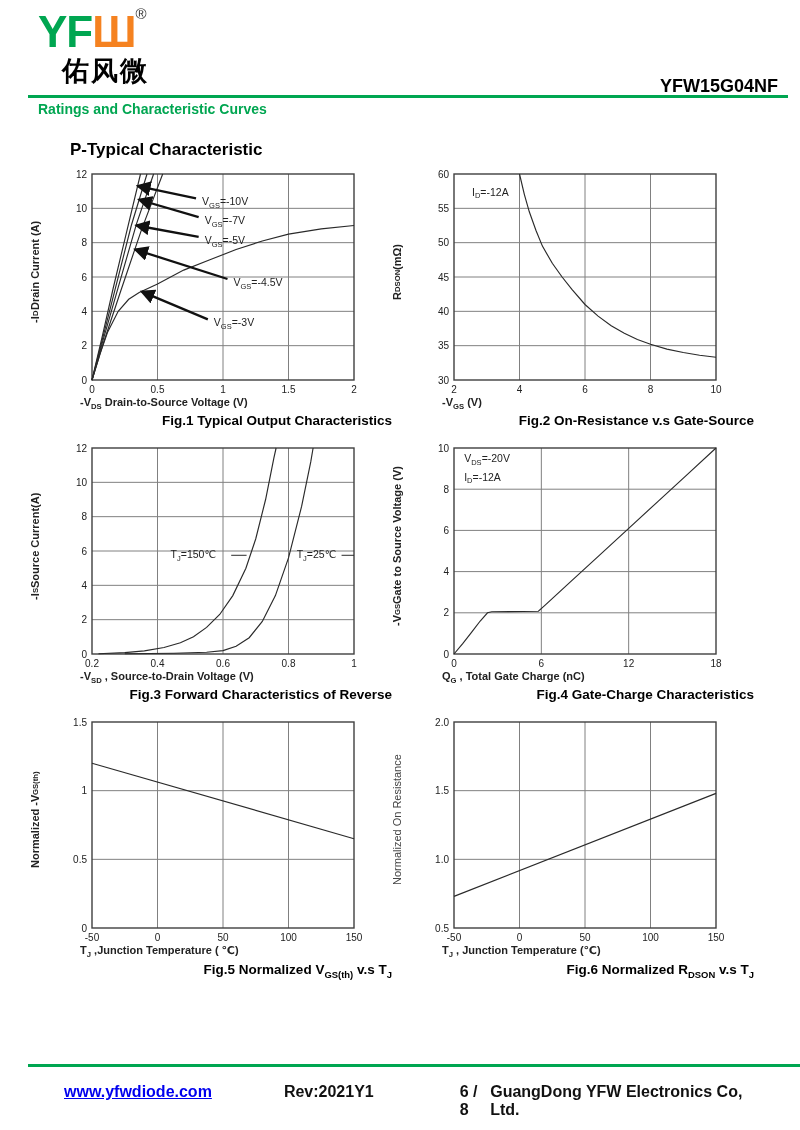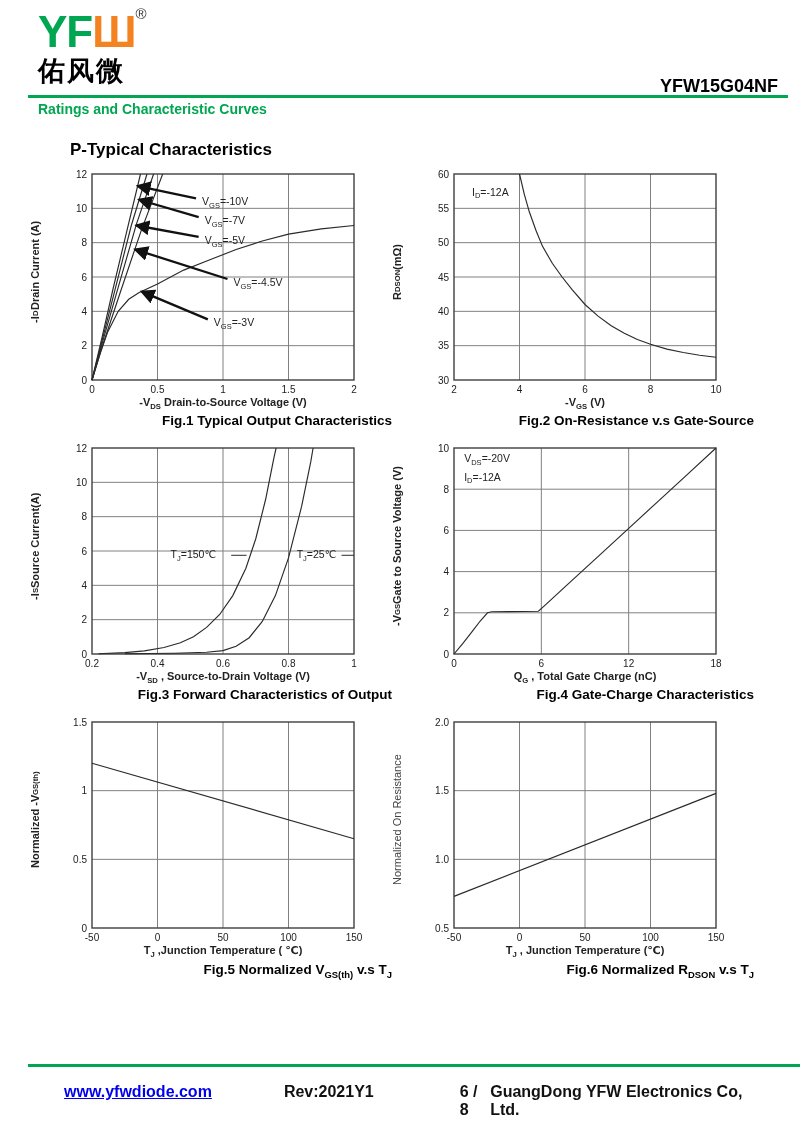--- a/index.html
+++ b/index.html
@@ -13,39 +13,39 @@
   body{font-family:"Liberation Sans","DejaVu Sans",sans-serif;color:var(--ink);}
   .page{position:relative;width:800px;height:1130px;background:#fff;overflow:hidden;}
 
   
   .hdr{position:relative;height:118px;}
   .logo{position:absolute;left:38px;top:6px;line-height:1;}
   .logo-en{font-weight:bold;font-size:44px;letter-spacing:-1px;}
   .logo-en .yf{color:var(--green);}
   .logo-en .sha{color:var(--orange);}
   .logo-en .reg{font-size:15px;color:#333;vertical-align:28px;font-weight:normal;letter-spacing:0;}
-  .logo-cn{font-weight:bold;font-size:27px;color:#000;margin-top:3px;letter-spacing:2px;font-family:"DejaVu Sans","Liberation Sans",sans-serif;}
+  .logo-cn{font-weight:bold;font-size:27px;color:#000;margin-top:3px;letter-spacing:2px;font-family:"DejaVu Sans","Liberation Sans",sans-serif;margin-left:24px;}
   .part-number{position:absolute;right:22px;top:76px;font-weight:bold;font-size:18px;color:#000;}
   .hdr-rule{position:absolute;left:28px;right:12px;top:95px;height:3px;background:var(--green);}
   .section-title{position:absolute;left:38px;top:101px;font-weight:bold;font-size:14px;color:var(--green);}
 
   .page-heading{margin:22px 0 4px 70px;font-size:17px;font-weight:bold;color:#000;}
 
   
   .charts{display:grid;grid-template-columns:380px 380px;padding-left:22px;row-gap:10px;}
   .chart{width:372px;}
   .charts .chart:nth-child(even){margin-left:-18px;}
   .plot-row{display:flex;align-items:flex-start;}
   .ylabel{width:26px;height:216px;display:flex;align-items:center;justify-content:center;
           writing-mode:vertical-rl;transform:rotate(180deg);
           font-size:11px;font-weight:bold;color:#222;white-space:nowrap;}
   .ylabel.thin{font-weight:normal;color:#444;}
   .svg-slot{width:318px;height:234px;}
   .svg-slot svg{display:block;}
-  .xlabel{width:318px;margin-left:26px;padding-left:32px;text-align:center;
+  .xlabel{width:318px;margin-left:26px;padding-left:32px;
           font-size:11px;font-weight:bold;color:#222;margin-top:-2px;}
   .caption{width:344px;margin-left:26px;text-align:right;font-size:13.5px;font-weight:bold;
            color:#000;margin-top:2px;}
   sub{font-size:70%;}
 
   
   svg text{font-family:"Liberation Sans","DejaVu Sans",sans-serif;fill:#222;}
 
   
   .ftr{position:absolute;left:0;right:0;top:1064px;}
@@ -64,21 +64,21 @@
   <header class="hdr">
     <div class="logo">
       <div class="logo-en"><span class="yf">YF</span><span class="sha">Ш</span><span class="reg">®</span></div>
       <div class="logo-cn">佑风微</div>
     </div>
     <div class="part-number">YFW15G04NF</div>
     <div class="hdr-rule"></div>
     <div class="section-title">Ratings and Characteristic Curves</div>
   </header>
 
-  <h1 class="page-heading">P-Typical Characteristics</h1>
+  <h1 class="page-heading">P-Typical Characteristic</h1>
 
   <main class="charts">
     <figure class="chart">
       <div class="plot-row">
         <div class="ylabel">-I<sub>D</sub> Drain Current (A)</div>
         <div class="svg-slot">
             <svg width="318" height="234" viewBox="0 0 318 234">
               <defs>
                 <marker id="ah0" viewBox="0 0 10 10" refX="8.5" refY="5" markerWidth="6.5" markerHeight="6.5" orient="auto-start-reverse">
                   <path d="M0,0 L10,5 L0,10 z" fill="#111"></path>
@@ -199,21 +199,21 @@
               <path d="M50.5,215.7 L76.8,214.6 L96.4,212.9 L116.0,209.5 L132.4,204.8 L145.5,198.8 L158.6,189.4 L171.7,176.5 L184.8,157.6 L197.9,130.2 L207.7,101.0 L217.6,61.5 L225.8,20.3 L228.1,10.0" fill="none" stroke="#2a2a2a" stroke-width="1.15"></path>
               <path d="M76.8,215.8 L125.9,215.3 L158.6,214.3 L175.0,212.6 L188.1,208.3 L201.2,199.7 L214.3,183.4 L227.4,157.6 L240.5,119.9 L253.6,68.4 L262.8,23.7 L265.1,10.0" fill="none" stroke="#2a2a2a" stroke-width="1.15"></path>
               <line x1="183.1875" y1="117.29166666666666" x2="198.57999999999998" y2="117.29166666666666" stroke="#2a2a2a" stroke-width="1"></line>
               <text x="122.6" y="120.29166666666666" text-anchor="start" font-size="10.5"><tspan>T</tspan><tspan dy="2.6" font-size="7.5">J</tspan><tspan dy="-2.6">=150℃</tspan></text>
               <line x1="293.555" y1="117.29166666666666" x2="306" y2="117.29166666666666" stroke="#2a2a2a" stroke-width="1"></line>
               <text x="248.6875" y="120.29166666666666" text-anchor="start" font-size="10.5"><tspan>T</tspan><tspan dy="2.6" font-size="7.5">J</tspan><tspan dy="-2.6">=25℃</tspan></text>
             </svg>
           </div>
       </div>
       <div class="xlabel">-V<sub>SD</sub> , Source-to-Drain Voltage (V)</div>
-      <figcaption class="caption">Fig.3 Forward Characteristics of Output</figcaption>
+      <figcaption class="caption">Fig.3 Forward Characteristics of Reverse</figcaption>
     </figure>
     <figure class="chart">
       <div class="plot-row">
         <div class="ylabel">-V<sub>GS</sub> Gate to Source Voltage (V)</div>
         <div class="svg-slot">
             <svg width="318" height="234" viewBox="0 0 318 234">
               <defs>
                 <marker id="ah3" viewBox="0 0 10 10" refX="8.5" refY="5" markerWidth="6.5" markerHeight="6.5" orient="auto-start-reverse">
                   <path d="M0,0 L10,5 L0,10 z" fill="#111"></path>
                 </marker>

